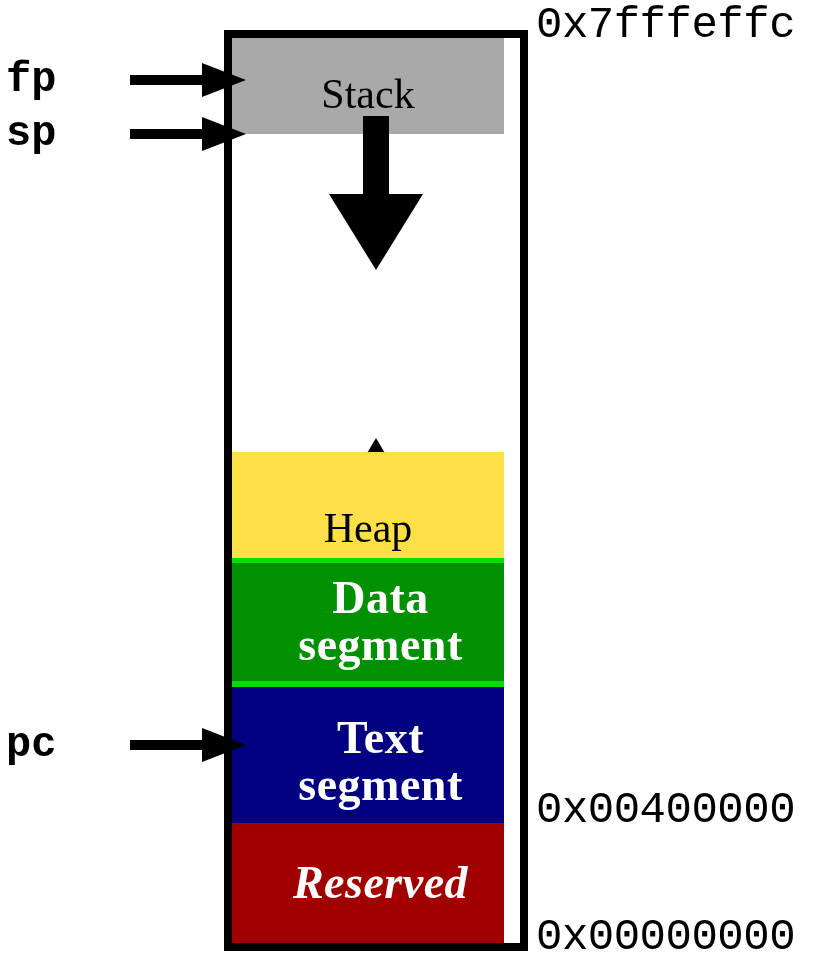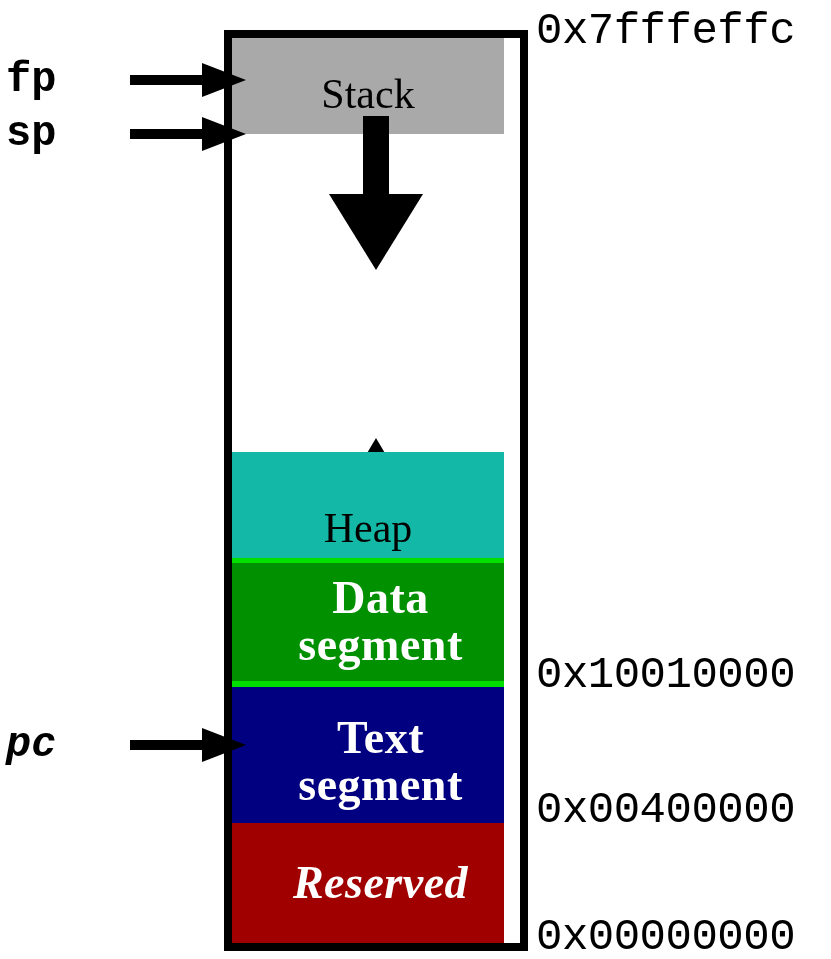--- a/index.html
+++ b/index.html
@@ -65,21 +65,21 @@
   .seg-free {
     top: 96px;
     height: 318px;
     background: #ffffff;
   }
 
   
   .seg-heap {
     top: 414px;
     height: 106px;
-    background: #14b8a6;
+    background: #fde047;
   }
   .heap-word {
     position: absolute;
     bottom: 6px;
     left: 0;
     right: 0;
     text-align: center;
     font-size: 42px;
     color: #000000;
     font-weight: normal;
@@ -209,33 +209,33 @@
     top: 0;
     width: 0;
     height: 0;
     border-top: 17px solid transparent;
     border-bottom: 17px solid transparent;
     border-left: 44px solid #000000;
   }
 
   .reg-fp { left: 6px; top: 58px; }
   .reg-sp { left: 6px; top: 112px; }
-  .reg-pc { left: 6px; top: 723px; font-style: italic; }
+  .reg-pc { left: 6px; top: 723px; }
 
   
   .addr {
     position: absolute;
     left: 536px;
     font-family: "Liberation Mono", "DejaVu Sans Mono", monospace;
     font-size: 44px;
     color: #000000;
     white-space: nowrap;
     letter-spacing: -0.5px;
   }
-  .addr-top      { top: 6px; text-align: right; }
+  .addr-top      { top: 0px; text-align: right; }
   .addr-heap-top { top: 515px; }
   .addr-data-bot { top: 650px; }
   .addr-text-bot { top: 785px; }
   .addr-zero     { top: 912px; }
 </style>
 </head>
 <body>
 
 <div id="canvas">
 
@@ -299,17 +299,16 @@
 
   <div class="reg reg-pc">
     <span class="reg-name">pc</span>
     <span class="reg-arrow">
       <span class="shaft"></span>
       <span class="head"></span>
     </span>
   </div>
 
   <div class="addr addr-top">0x7fffeffc</div>
-  <div class="addr addr-data-bot">0x10010000</div>
   <div class="addr addr-text-bot">0x00400000</div>
   <div class="addr addr-zero">0x00000000</div>
 
 </div>
 
 </body></html>

